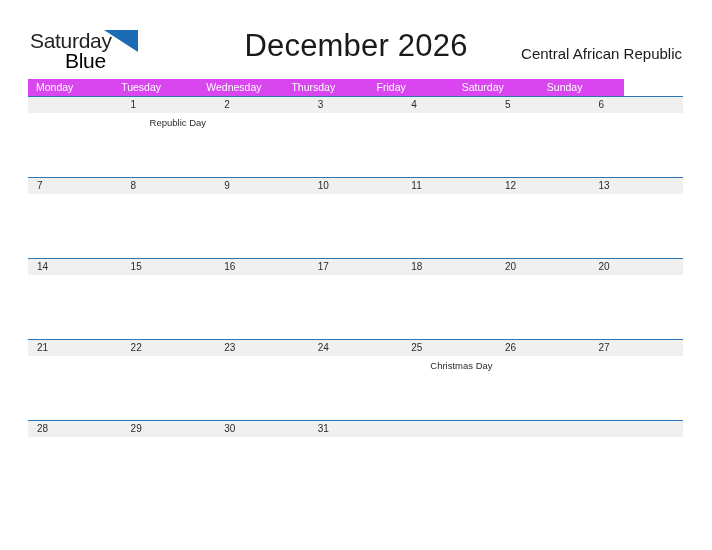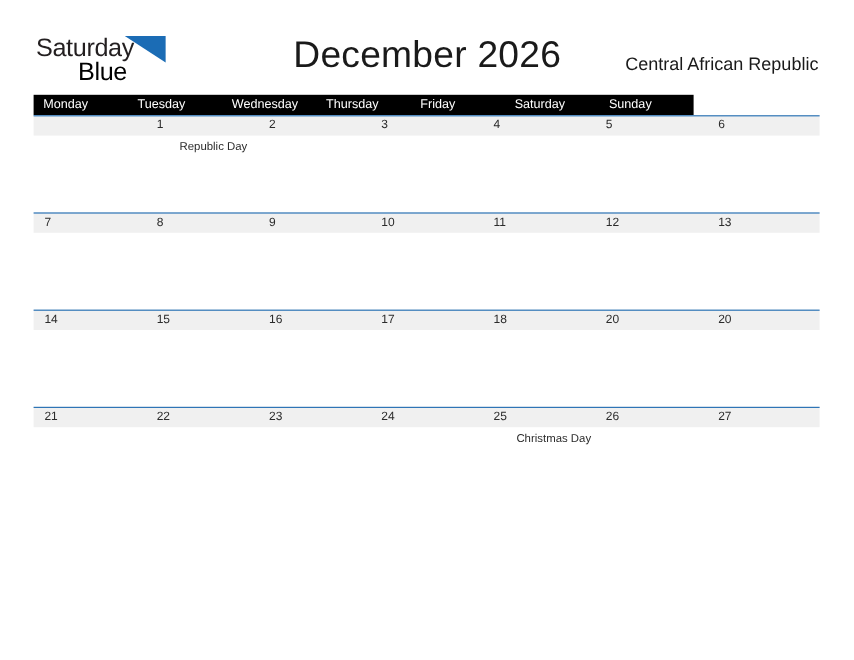--- a/index.html
+++ b/index.html
@@ -85,23 +85,23 @@
 
   
   .calendar {
     position: absolute;
     left: 28px;
     top: 79px;
     width: 655px;
   }
   .weekday-row {
     display: flex;
-    width: 550px;
+    width: 596px;
     height: 17px;
-    background: #000000;
+    background: #d946ef;
     justify-content: center;
   }
   .weekday {
     flex: 1 1 0;
     color: #ffffff;
     font-size: 10.5px;
     line-height: 17px;
     padding-left: 8px;
     box-sizing: border-box;
     font-family: "Liberation Sans", sans-serif;
@@ -270,15 +270,35 @@
         <div class="day-events"></div>
         <div class="day-events"></div>
         <div class="day-events">
           <div class="event">Christmas Day</div>
         </div>
         <div class="day-events"></div>
         <div class="day-events"></div>
       </div>
     </div>
 
+    <div class="week">
+      <div class="week-band">
+        <div class="day-num">28</div>
+        <div class="day-num">29</div>
+        <div class="day-num">30</div>
+        <div class="day-num">31</div>
+        <div class="day-num"></div>
+        <div class="day-num"></div>
+        <div class="day-num"></div>
+      </div>
+      <div class="week-events">
+        <div class="day-events"></div>
+        <div class="day-events"></div>
+        <div class="day-events"></div>
+        <div class="day-events"></div>
+        <div class="day-events"></div>
+        <div class="day-events"></div>
+        <div class="day-events"></div>
+      </div>
+    </div>
 
   </div>
 </div>
 
 </body></html>

